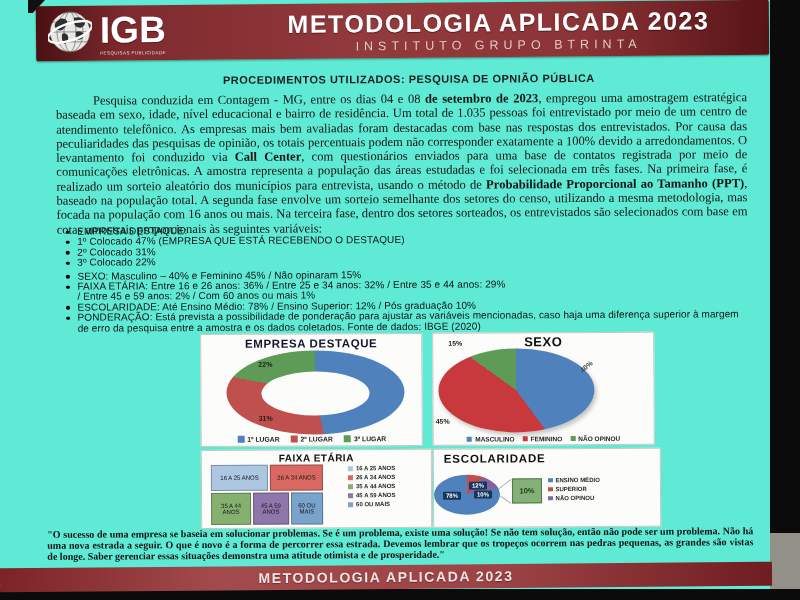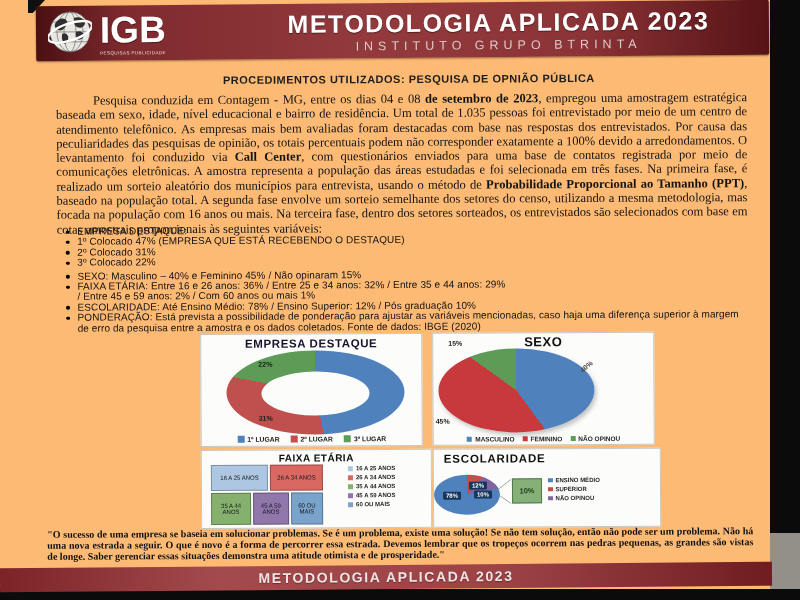--- a/index.html
+++ b/index.html
@@ -1,16 +1,16 @@
 <!DOCTYPE html>
 <html><head>
 <meta charset="utf-8">
 <style>
   html,body{margin:0;padding:0;background:#444;}
-  #page{position:relative;width:800px;height:600px;background:#fdba74;overflow:hidden;
+  #page{position:relative;width:800px;height:600px;background:#5eead4;overflow:hidden;
         font-family:"Liberation Sans",sans-serif;margin:0 auto;}
   #page *{box-sizing:border-box;}
 
   
   .strip-right{position:absolute;left:770px;top:0;width:30px;height:600px;background:#0b0b0b;}
   .strip-right-gray{position:absolute;left:770px;top:533px;width:30px;height:57px;background:#93908a;}
   .strip-bottom{position:absolute;left:0;top:589px;width:800px;height:11px;background:#0b0b0b;}
   .corner-tl{position:absolute;left:28px;top:0;width:17px;height:13px;background:#101010;
              clip-path:polygon(0 0,100% 0,28% 100%,0 100%);}
 

